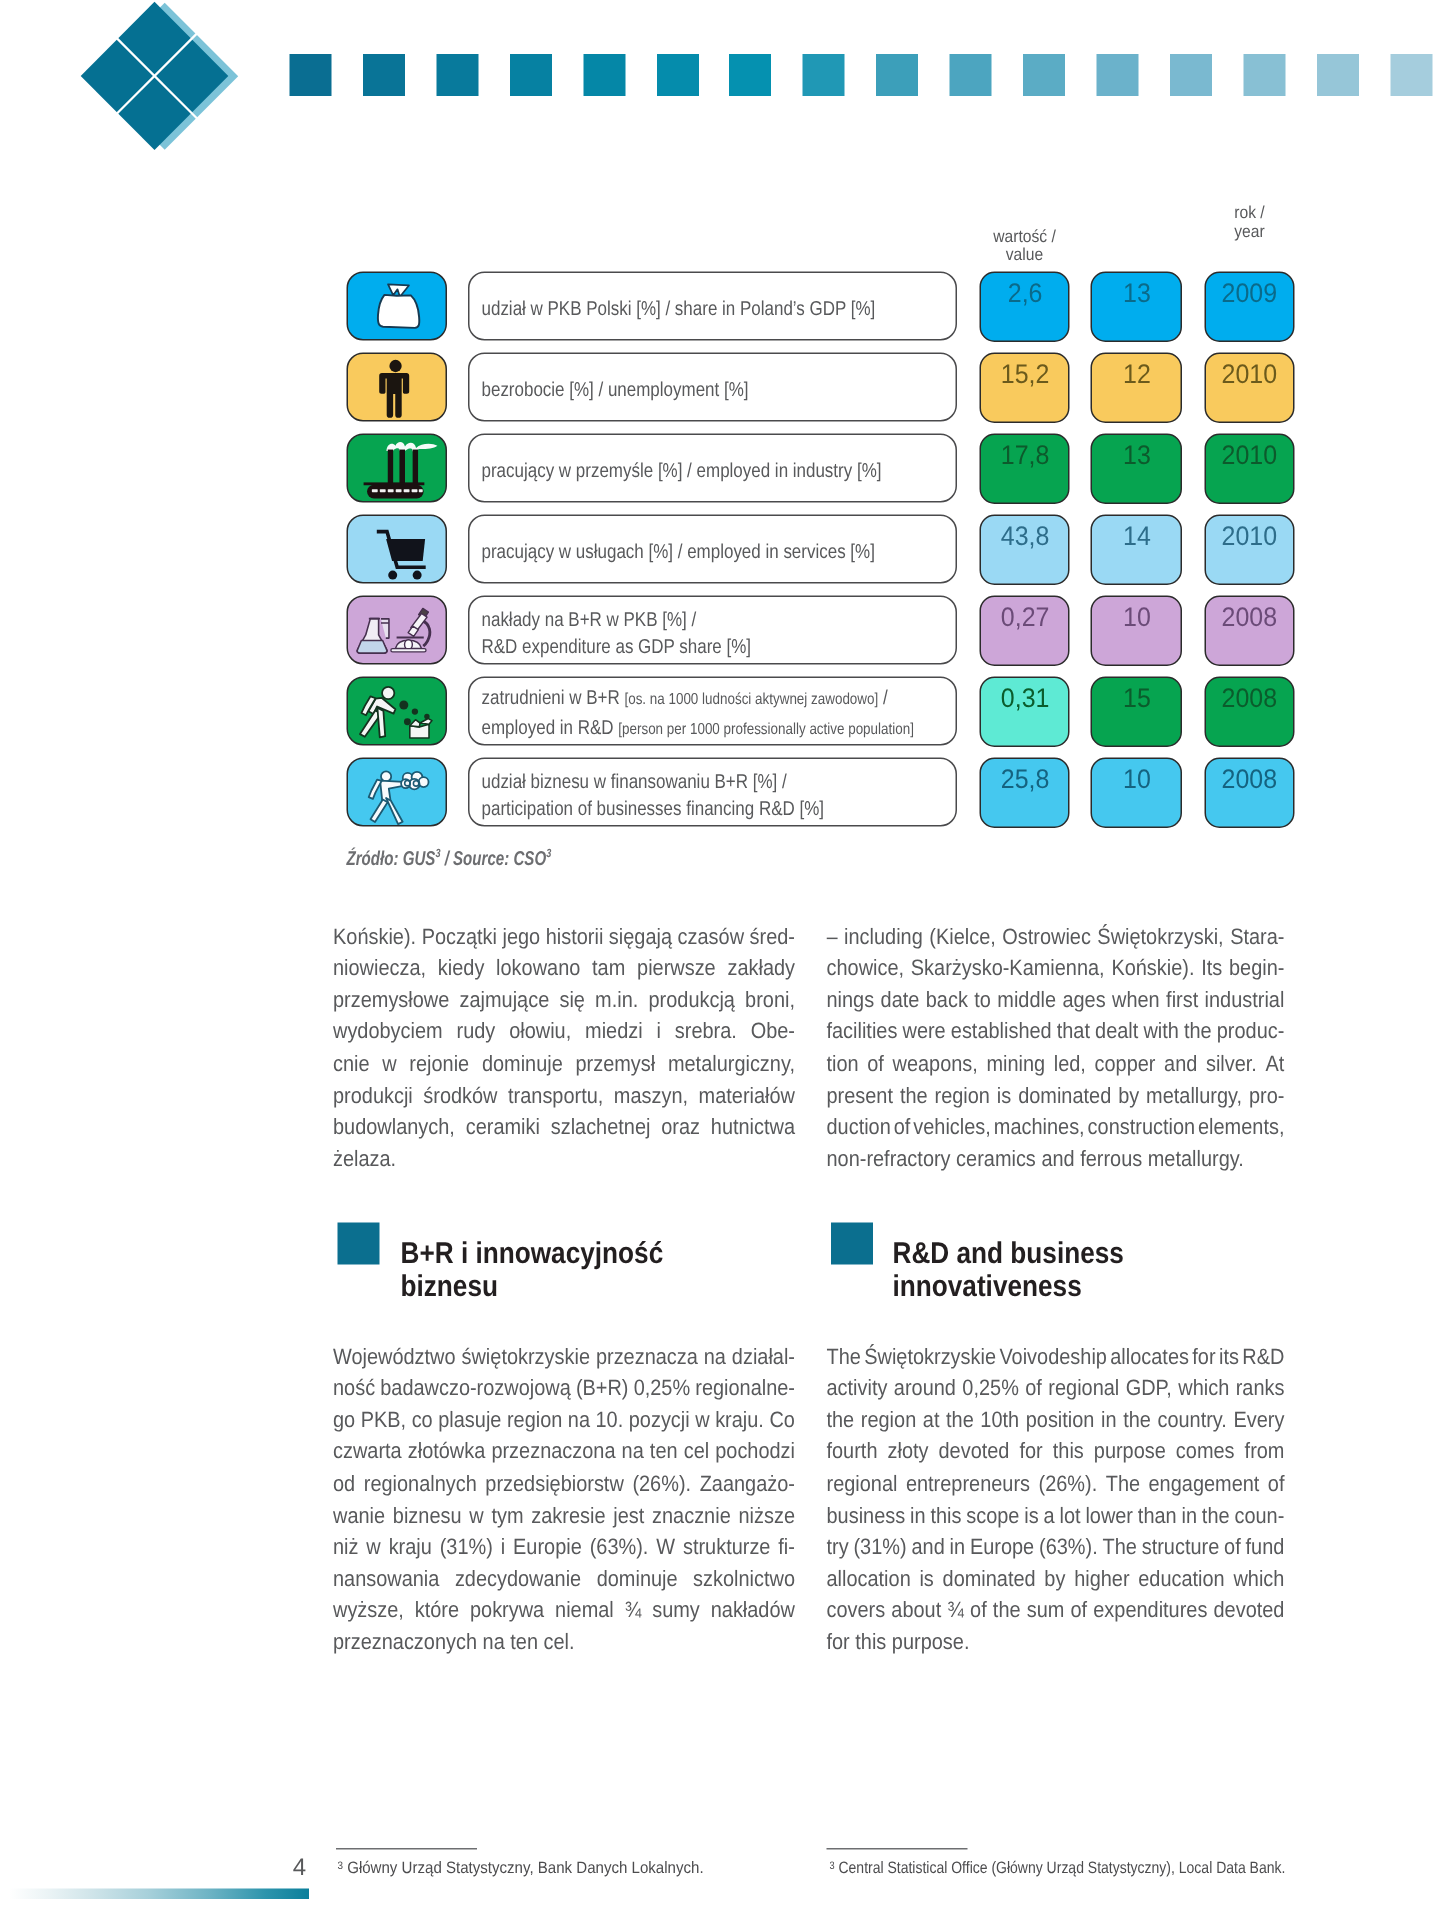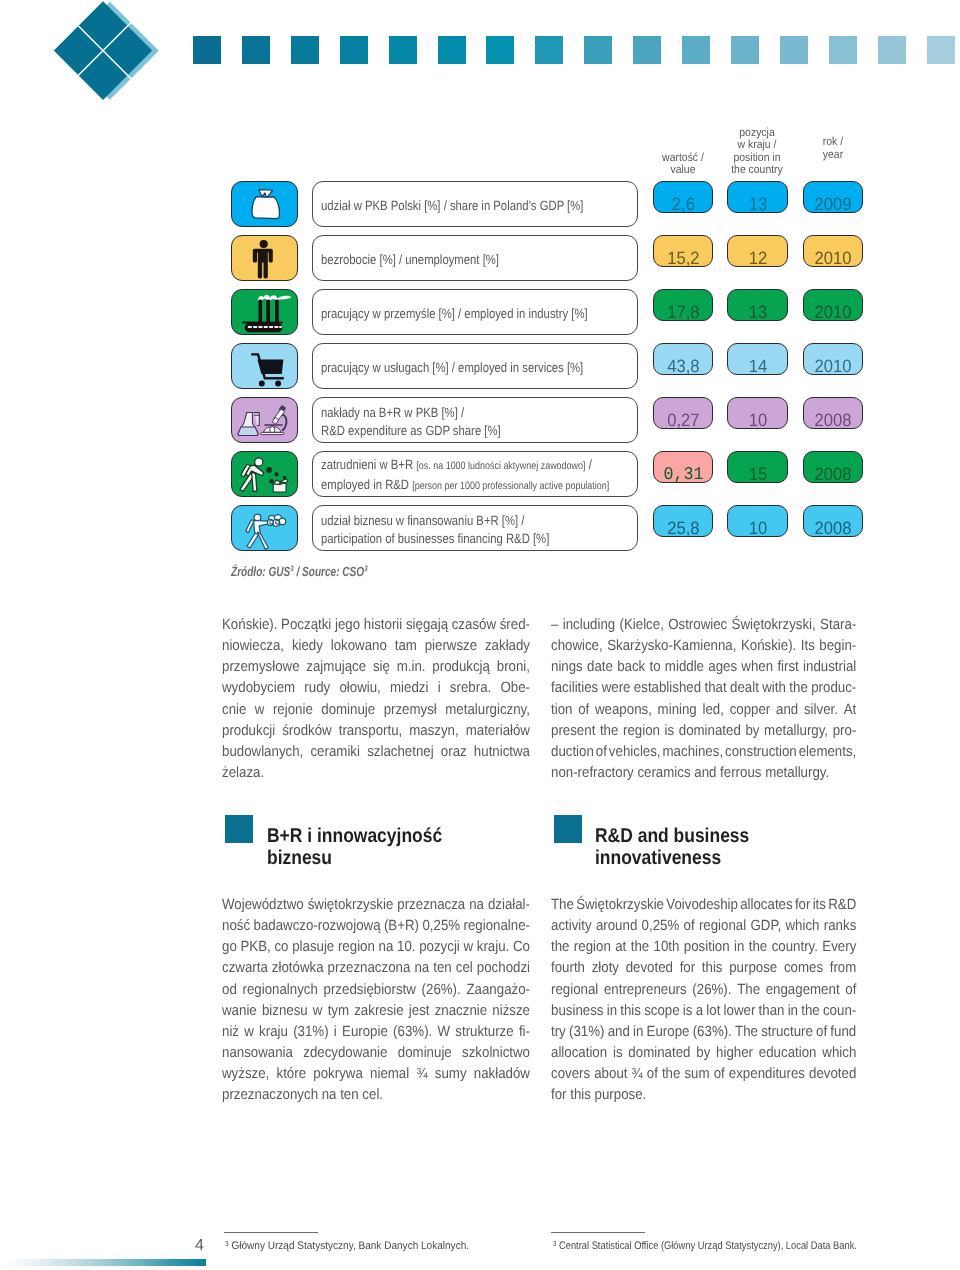--- a/index.html
+++ b/index.html
@@ -16,21 +16,21 @@
   #tbl{position:absolute;left:0;top:0;width:960px;height:600px;}
   .colhdr{position:absolute;text-align:center;color:#58595b;font-size:11.6px;line-height:12.5px;}
   .colhdr>span{display:block;transform:scaleX(0.9) translateZ(0);}
   .row{position:absolute;left:231px;height:46px;}
   .badge{position:absolute;left:0;top:-1px;width:67px;height:46px;border-radius:11px;border:1.2px solid #2b2b2b;box-sizing:border-box;overflow:hidden;}
   .badge .ic{position:absolute;left:0;top:0;}
   .lbl{position:absolute;left:81px;top:-1px;width:326px;height:46px;border:1.15px solid #4a4a4c;border-radius:11px;box-sizing:border-box;display:flex;align-items:center;padding-left:8px;}
   .lbl>div{width:380px;transform:scaleX(0.845) translateZ(0);transform-origin:0 50%;position:relative;top:1.5px;}
   .lbl .tl{color:#58595b;font-size:13.4px;line-height:17.6px;white-space:nowrap;}
   .lbl .sm{font-size:10.6px;}
-  .vb{position:absolute;top:-1px;height:32px;border-radius:10px;border:1.2px solid #2b2b2b;box-sizing:border-box;display:flex;align-items:flex-end;justify-content:center;font-size:17.9px;}
+  .vb{position:absolute;top:-1px;height:47px;border-radius:10px;border:1.2px solid #2b2b2b;box-sizing:border-box;display:flex;align-items:flex-start;justify-content:center;font-size:17.9px;}
   .vb>em{font-style:normal;display:block;transform:scaleX(0.93) translateZ(0);position:relative;top:3px;}
   .v1{left:422px;width:60px;}
   .v2{left:496px;width:61px;}
   .v3{left:572px;width:60px;}
 
   #srcnote{position:absolute;left:231px;top:564px;color:#6d6e71;font-size:13.3px;font-style:italic;font-weight:bold;white-space:nowrap;
            transform:scaleX(0.757) translateZ(0);transform-origin:0 0;}
   #srcnote sup{font-size:8px;}
 
   
@@ -87,26 +87,20 @@
       <div class="sq" style="left: 586.8px; background: rgb(122, 185, 208);"></div>
       <div class="sq" style="left: 635.7px; background: rgb(136, 192, 212);"></div>
       <div class="sq" style="left: 684.6px; background: rgb(150, 198, 216);"></div>
       <div class="sq" style="left: 733.5px; background: rgb(165, 205, 221);"></div>
     </div>
 
   <div id="tbl">
       <div class="colhdr" style="left: 622.5px; width: 120px; top: 151.6px;">
         <span>wartość /</span>
         <span>value</span>
-      </div>
-      <div class="colhdr" style="left: 697px; width: 120px; top: 126.6px;">
-        <span>pozycja</span>
-        <span>w kraju /</span>
-        <span>position in</span>
-        <span>the country</span>
       </div>
       <div class="colhdr" style="left: 772.5px; width: 120px; top: 136px;">
         <span>rok /</span>
         <span>year</span>
       </div>
       <div class="row" style="top: 182px;">
         <div class="badge" style="background: rgb(0, 173, 238);">
           <svg class="ic" viewBox="0 0 67 46" width="67" height="46">
             <g transform="translate(0,1)">
               <path d="M26.7,6.6 L40.6,7.3 L34.6,14.8 L33.0,9.9 L30.1,13.8 Z" fill="#ffffff" stroke="#173a52" stroke-width="1.15" stroke-linejoin="round"></path>
@@ -280,21 +274,21 @@
               </g>
             </g>
           </svg>
         </div>
         <div class="lbl">
           <div>
             <div class="tl">zatrudnieni w B+R <span class="sm">[os. na 1000 ludności aktywnej zawodowo]</span> /</div>
             <div class="tl">employed in R&amp;D  <span class="sm">[person per 1000 professionally active population]</span></div>
           </div>
         </div>
-        <div class="vb v1" style="background: #fca5a5; color: rgb(11, 92, 44); font-family: Liberation Mono, monospace;">
+        <div class="vb v1" style="background: #5eead4; color: rgb(11, 92, 44);">
           <em>0,31</em>
         </div>
         <div class="vb v2" style="background: rgb(6, 164, 80); color: rgb(11, 92, 44);">
           <em>15</em>
         </div>
         <div class="vb v3" style="background: rgb(6, 164, 80); color: rgb(11, 92, 44);">
           <em>2008</em>
         </div>
       </div>
       <div class="row" style="top: 506px;">

